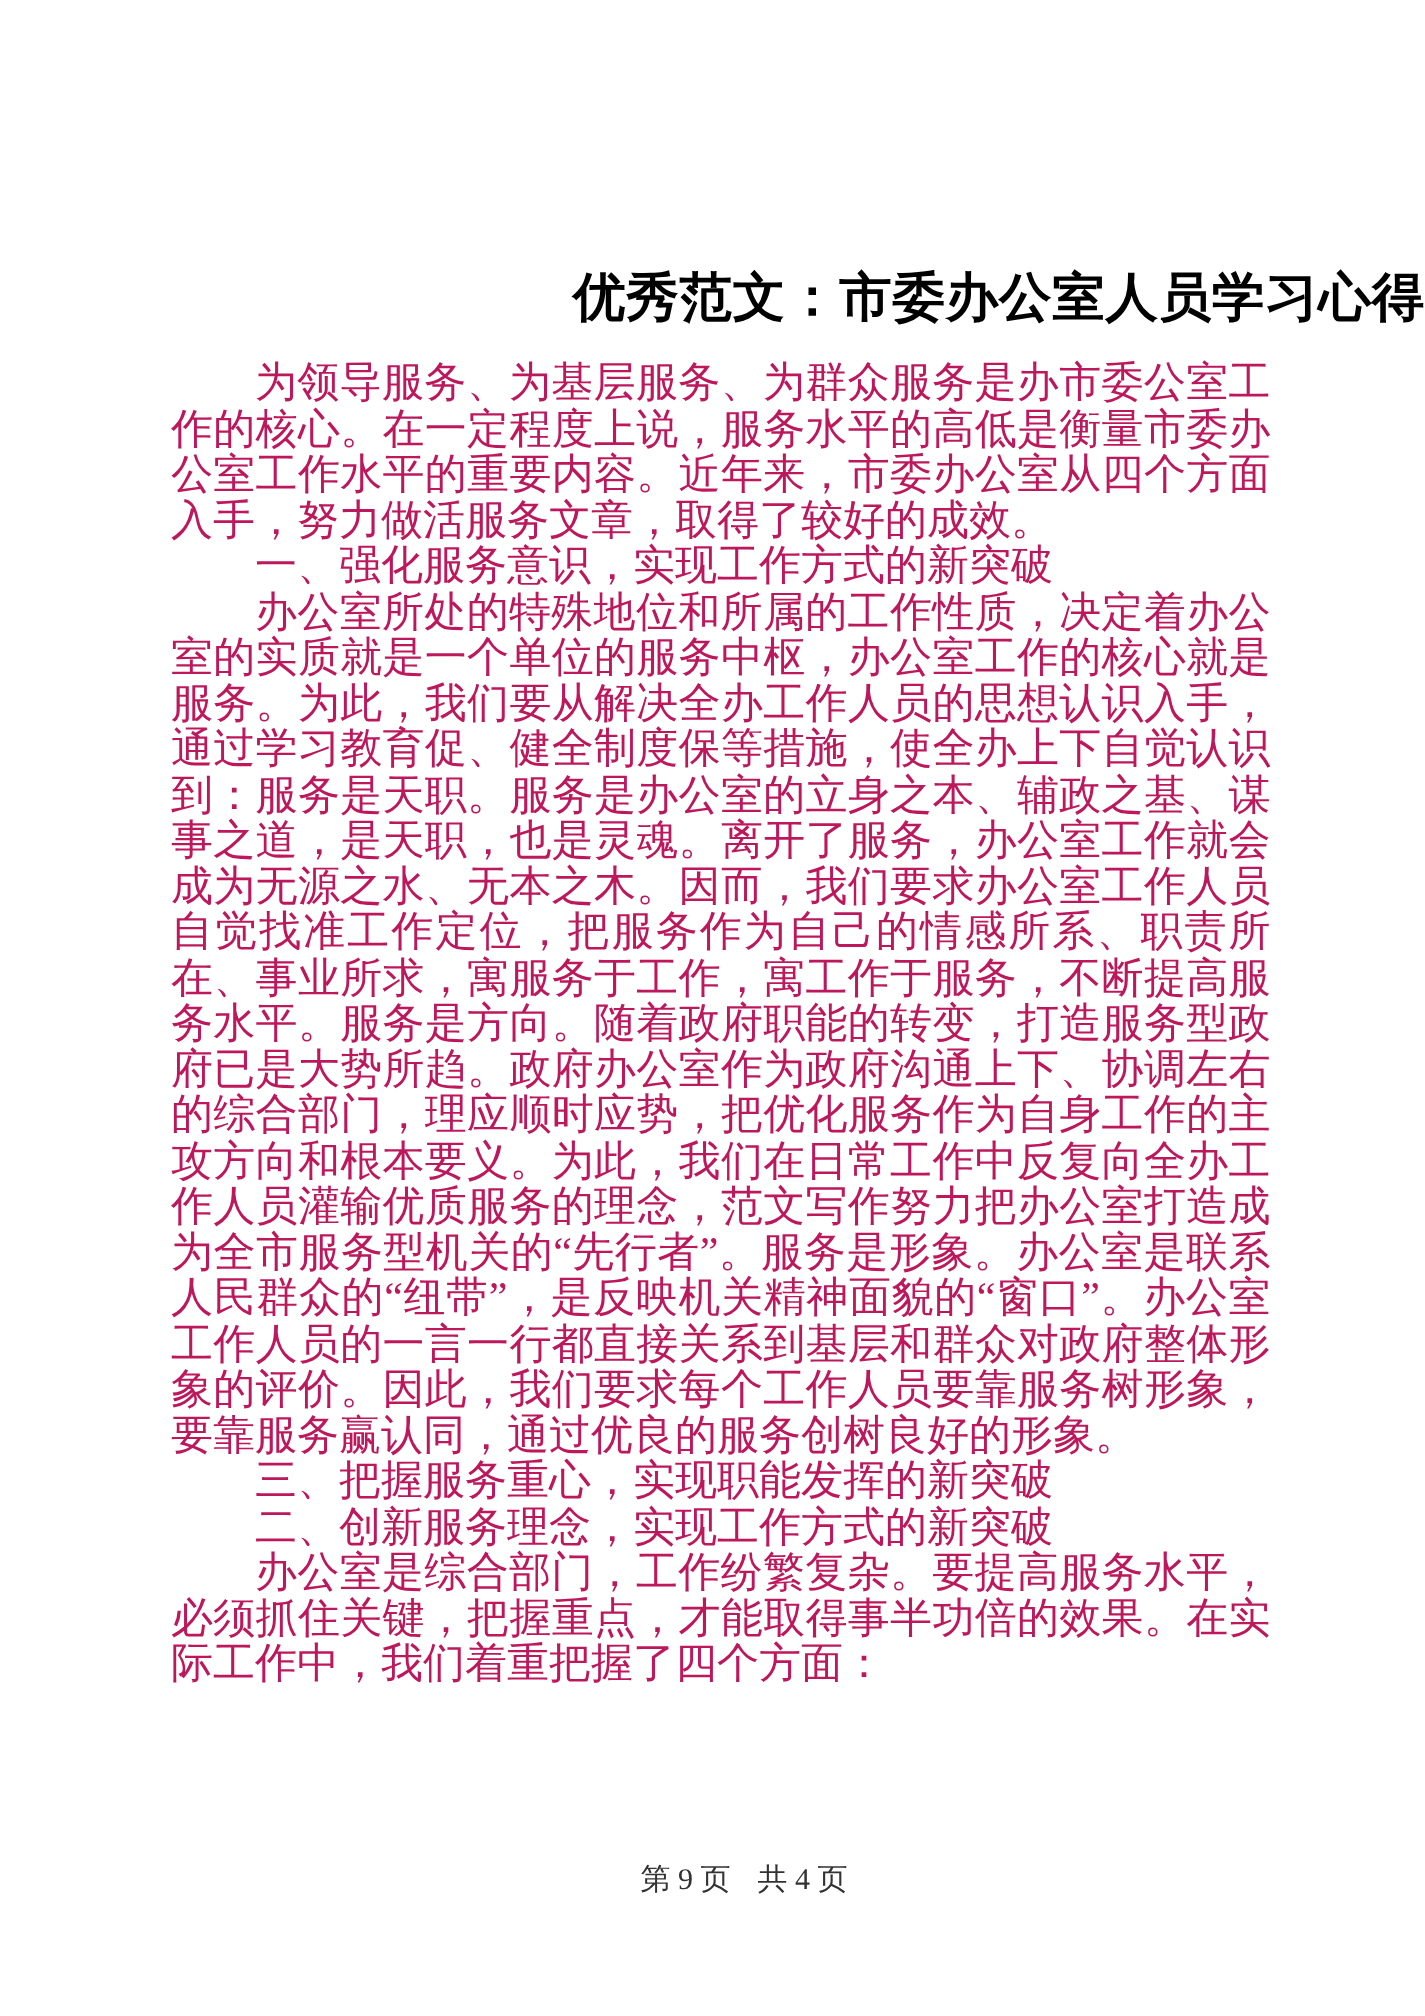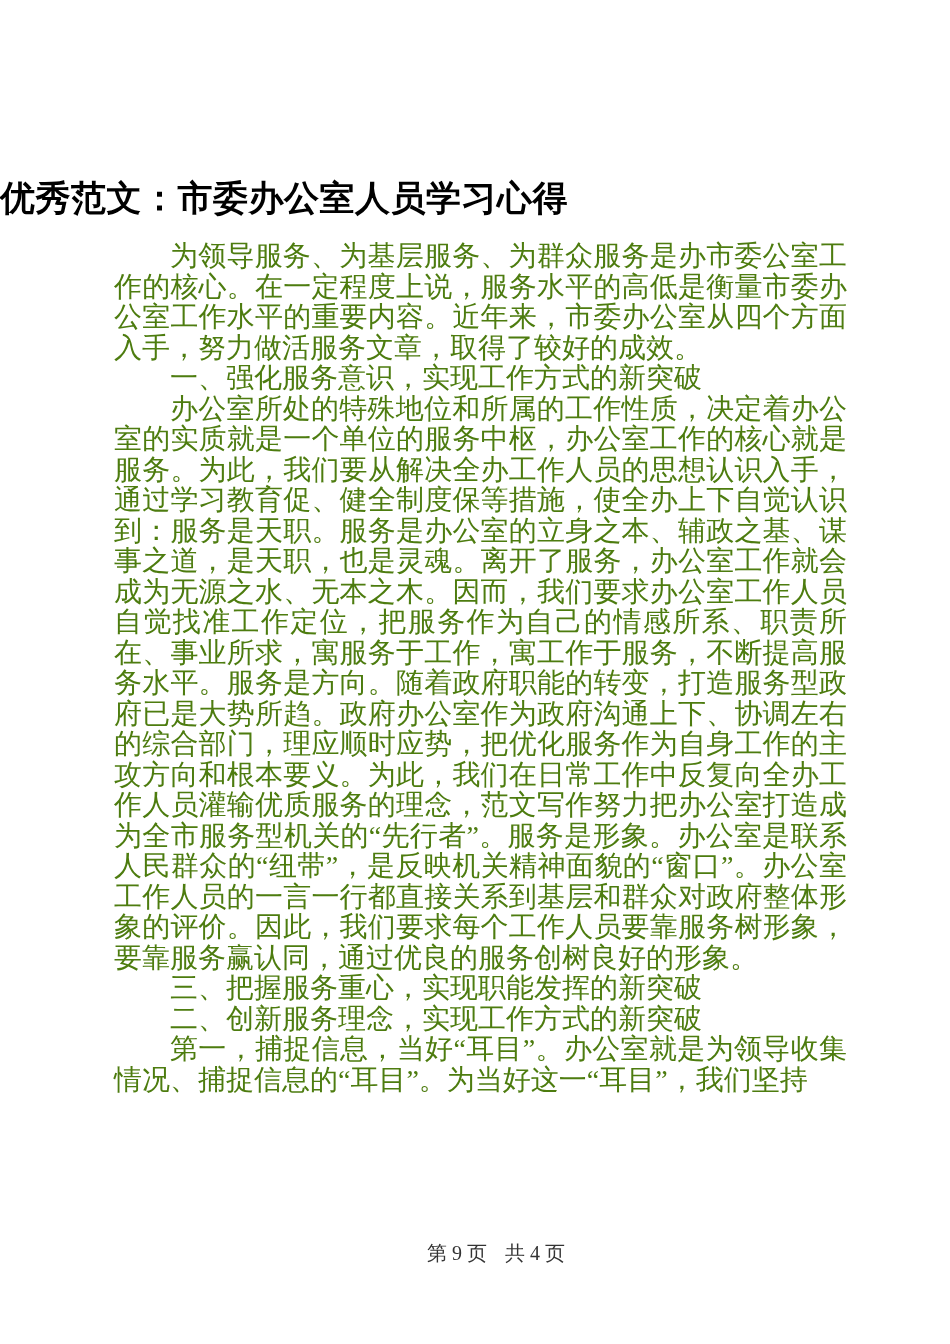--- a/index.html
+++ b/index.html
@@ -16,36 +16,36 @@
     height: 1344px;
     background: #ffffff;
     font-family: "Liberation Serif", "DejaVu Serif", serif;
   }
   .doc-title {
     position: absolute;
     top: 176px;
     left: 0;
     width: 100%;
     margin: 0;
-    text-align: left;
+    text-align: right;
     font-size: 35px;
     line-height: 46px;
     font-weight: bold;
     color: #000000;
     letter-spacing: 0.5px;
     font-family: "Liberation Serif", "DejaVu Serif", serif;
   }
   .doc-body {
     position: absolute;
     top: 241px;
     left: 114px;
     width: 733px;
     font-size: 28px;
     line-height: 30.5px;
-    color: #4d7c0f;
+    color: #be185d;
     text-align: justify;
     text-justify: inter-character;
     font-weight: normal;
   }
   .doc-body p {
     margin: 0;
     padding: 0;
     text-indent: 2em;
   }
   .page-footer {
@@ -74,21 +74,21 @@
 <div class="page">
 
   <h1 class="doc-title">优秀范文：市委办公室人员学习心得</h1>
 
   <div class="doc-body">
     <p>为领导服务、为基层服务、为群众服务是办市委公室工作的核心。在一定程度上说，服务水平的高低是衡量市委办公室工作水平的重要内容。近年来，市委办公室从四个方面入手，努力做活服务文章，取得了较好的成效。</p>
     <p>一、强化服务意识，实现工作方式的新突破</p>
     <p>办公室所处的特殊地位和所属的工作性质，决定着办公室的实质就是一个单位的服务中枢，办公室工作的核心就是服务。为此，我们要从解决全办工作人员的思想认识入手，通过学习教育促、健全制度保等措施，使全办上下自觉认识到：服务是天职。服务是办公室的立身之本、辅政之基、谋事之道，是天职，也是灵魂。离开了服务，办公室工作就会成为无源之水、无本之木。因而，我们要求办公室工作人员自觉找准工作定位，把服务作为自己的情感所系、职责所在、事业所求，寓服务于工作，寓工作于服务，不断提高服务水平。服务是方向。随着政府职能的转变，打造服务型政府已是大势所趋。政府办公室作为政府沟通上下、协调左右的综合部门，理应顺时应势，把优化服务作为自身工作的主攻方向和根本要义。为此，我们在日常工作中反复向全办工作人员灌输优质服务的理念，范文写作努力把办公室打造成为全市服务型机关的“先行者”。服务是形象。办公室是联系人民群众的“纽带”，是反映机关精神面貌的“窗口”。办公室工作人员的一言一行都直接关系到基层和群众对政府整体形象的评价。因此，我们要求每个工作人员要靠服务树形象，要靠服务赢认同，通过优良的服务创树良好的形象。</p>
     <p>三、把握服务重心，实现职能发挥的新突破</p>
     <p>二、创新服务理念，实现工作方式的新突破</p>
-    <p>第一，捕捉信息，当好“耳目”。办公室就是为领导收集情况、捕捉信息的“耳目”。为当好这一“耳目”，我们坚持</p>
+    <p>办公室是综合部门，工作纷繁复杂。要提高服务水平，必须抓住关键，把握重点，才能取得事半功倍的效果。在实际工作中，我们着重把握了四个方面：</p>
   </div>
 
   <div class="page-footer">
     <span class="pg">第 9 页</span>
     <span class="pg">共 4 页</span>
   </div>
 
 </div>
 
 </body></html>

